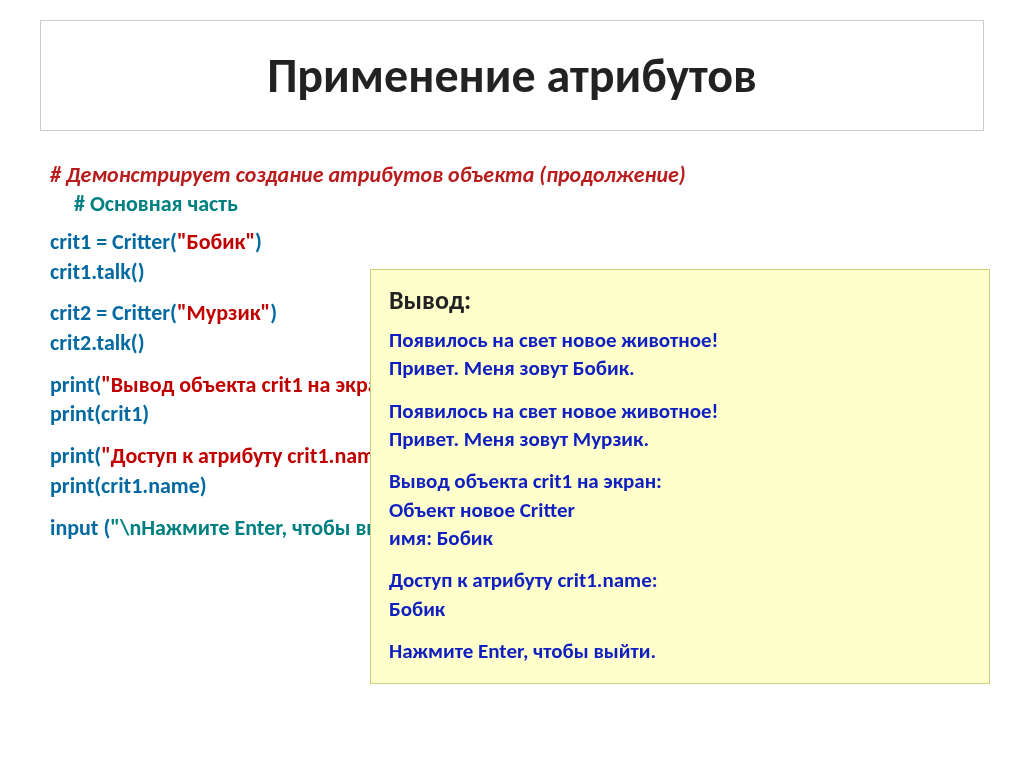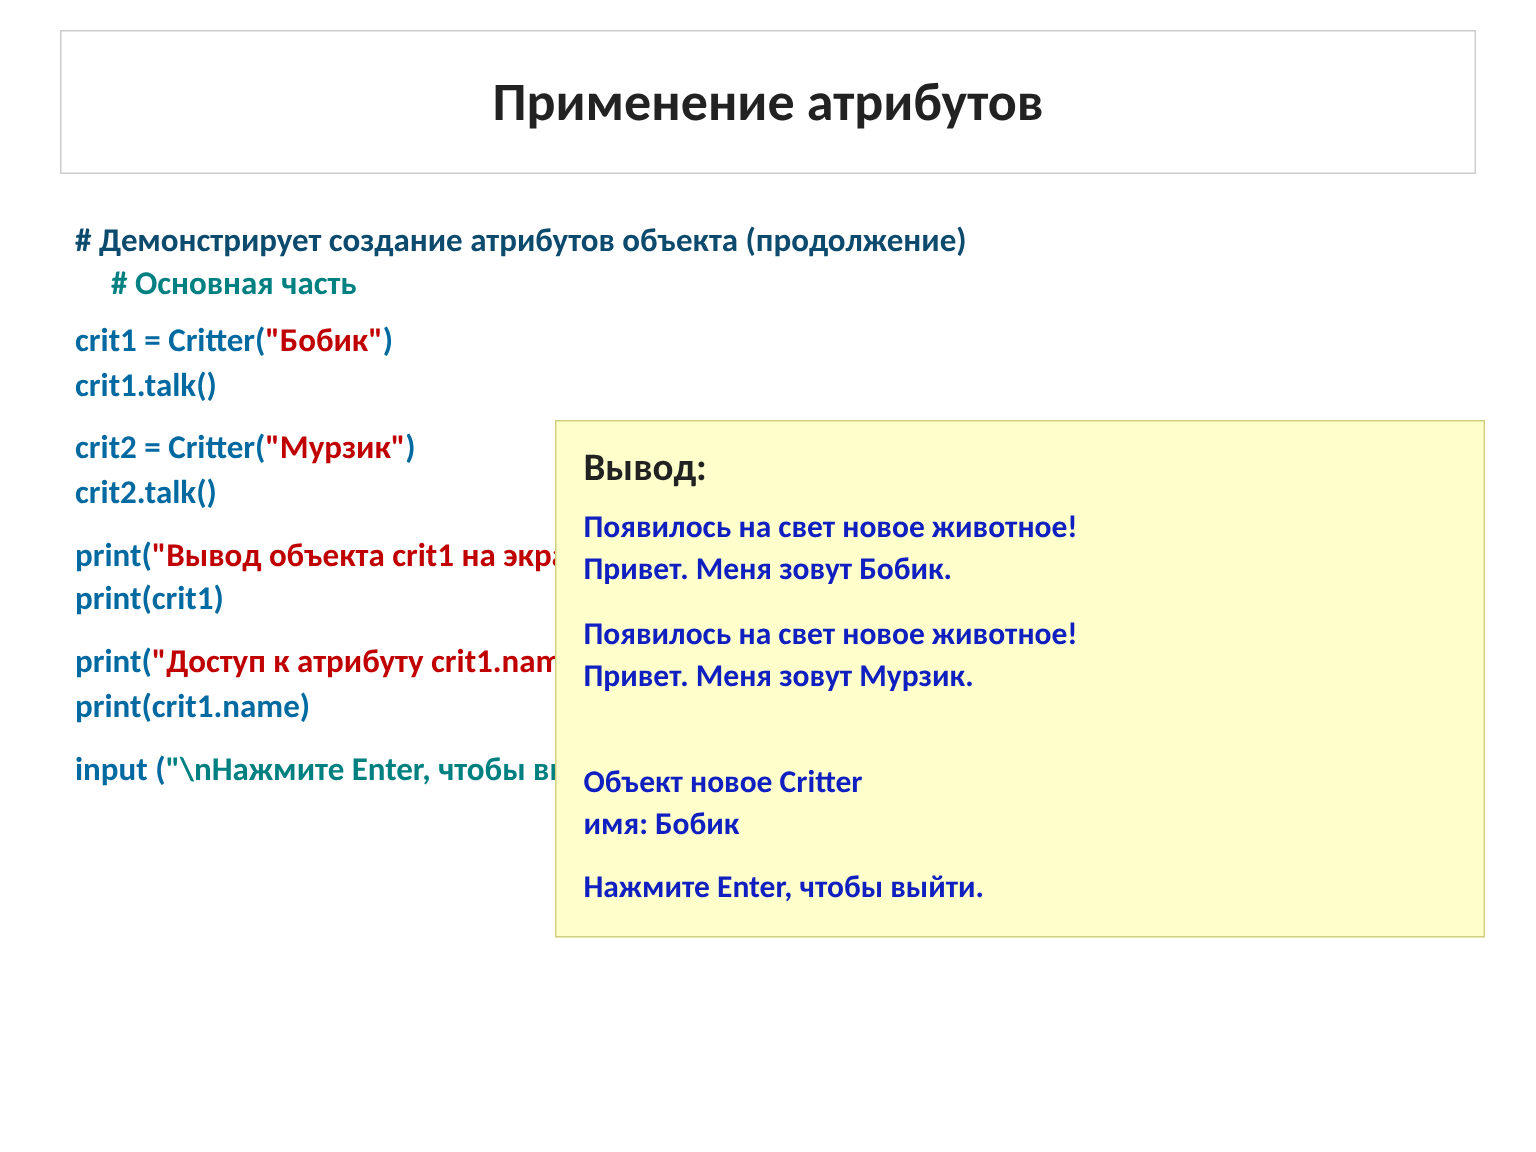--- a/index.html
+++ b/index.html
@@ -13,53 +13,54 @@
     overflow: hidden;
   }
   .title-box {
     border: 1px solid #cccccc;
     margin: 20px 40px 30px 40px;
     padding: 25px 20px;
     text-align: center;
   }
   .title-box h1 {
     margin: 0;
-    font-size: 36px;
+    font-size: 48px;
     font-weight: bold;
     color: #222222;
   }
   .content {
     margin: 0 50px;
     position: relative;
   }
   .comment-red {
-    color: #0c4a6e;
+    color: #b91c1c;
     font-weight: bold;
     font-size: 22px;
     margin-bottom: 2px;
+    font-style: italic;
   }
   .comment-teal {
     color: #008080;
     font-weight: bold;
     font-size: 22px;
     margin-bottom: 10px;
     margin-left: 24px;
   }
   .code-block {
     font-size: 22px;
     font-weight: bold;
     margin-bottom: 12px;
     line-height: 1.35;
   }
   .code-black { color: #0369a1; }
   .code-red { color: #c00000; }
   .code-teal { color: #008080; }
   .output-box {
     position: absolute;
-    top: 280px;
+    top: 269px;
     left: 370px;
     width: 620px;
     background: #ffffcc;
     border: 1px solid #d0d080;
     padding: 14px 18px 18px 18px;
     box-sizing: border-box;
   }
   .output-title {
     font-size: 26px;
     font-weight: bold;
@@ -119,22 +120,26 @@
     <span>Появилось на свет новое животное!</span><br>
     <span>Привет.  Меня зовут Бобик.</span>
   </div>
 
   <div class="output-group">
     <span>Появилось на свет новое животное!</span><br>
     <span>Привет.  Меня зовут Мурзик.</span>
   </div>
 
   <div class="output-group">
-    <br>
+    <span>Вывод объекта crit1 на экран:</span><br>
     <span>Объект новое Critter</span><br>
     <span>имя: Бобик</span>
   </div>
 
+  <div class="output-group">
+    <span>Доступ к атрибуту crit1.name:</span><br>
+    <span>Бобик</span>
+  </div>
 
   <div class="output-group" style="margin-bottom:0;">
     <span>Нажмите Enter, чтобы выйти.</span>
   </div>
 </div>
 
 </body></html>

